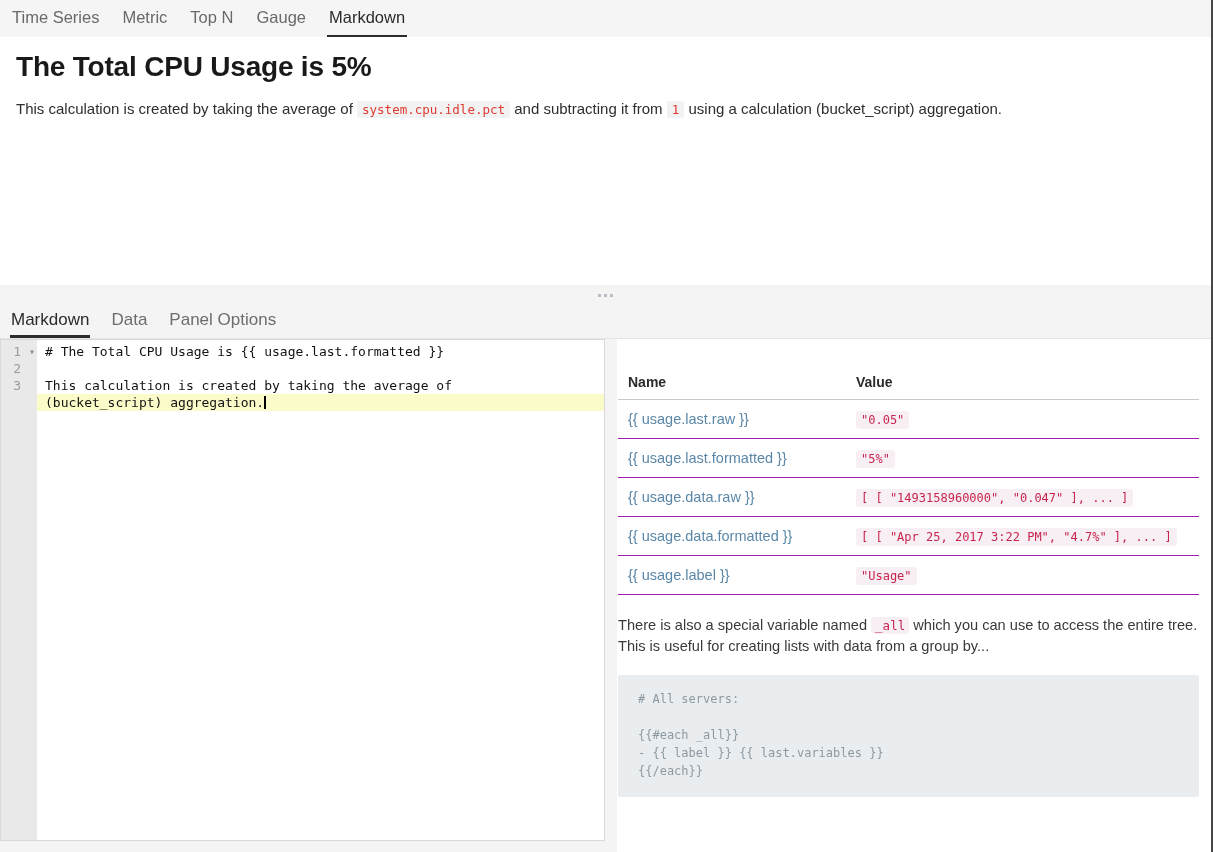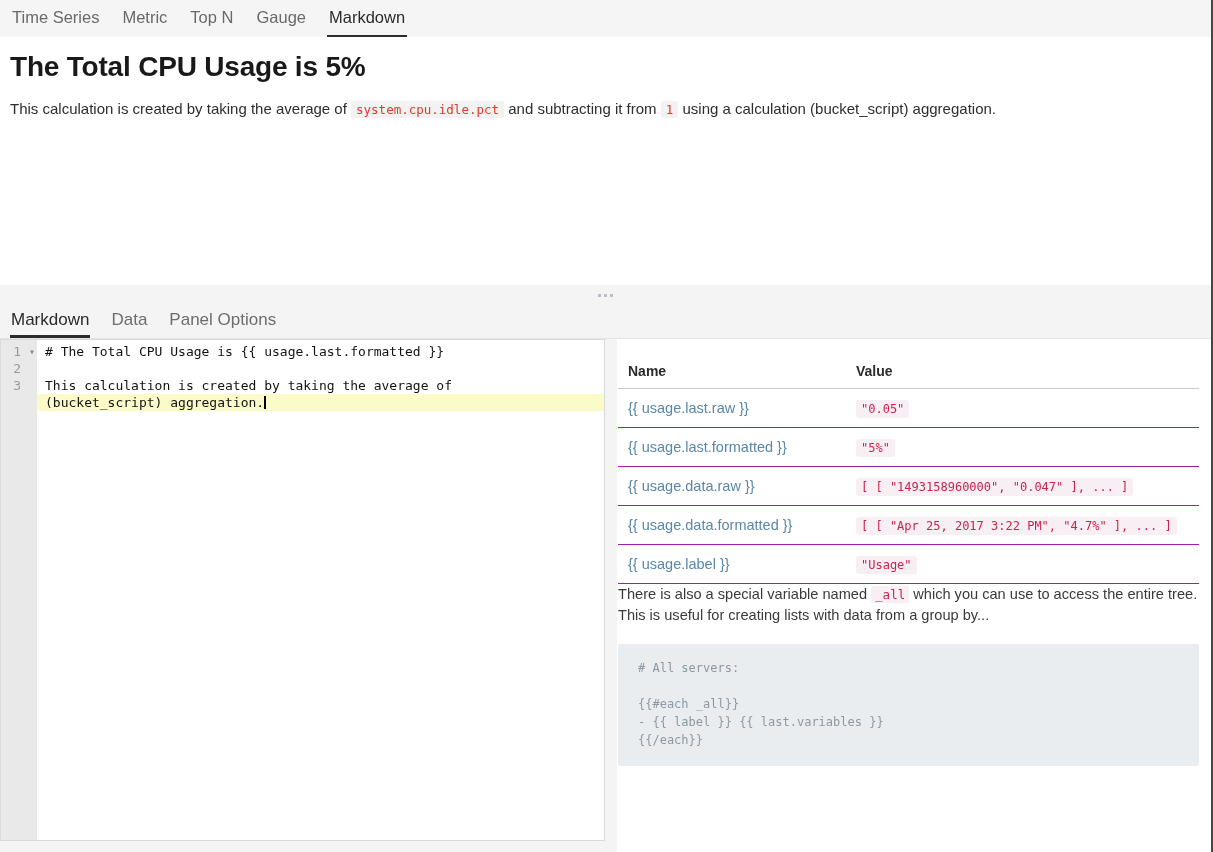--- a/index.html
+++ b/index.html
@@ -12,21 +12,21 @@
 
   
   .topnav { height:37px; background:#f5f5f5; display:flex; align-items:stretch; padding-left:10px; flex:none; }
   .topnav .tab {
     display:flex; align-items:center; margin-right:19px; padding:0 2px;
     font-size:16.5px; color:#696969; cursor:pointer; border-bottom:2px solid transparent;
   }
   .topnav .tab.active { color:#2b2b2b; border-bottom-color:#2b2b2b; }
 
   
-  .preview { height:248px; background:#fff; padding:14px 10px 0 10px; flex:none; }
+  .preview { height:248px; background:#fff; padding:14px 10px 0 16px; flex:none; }
   .preview h1 { font-size:28px; font-weight:700; color:#191919; letter-spacing:-0.2px; }
   .preview p { margin-top:17px; font-size:15px; color:#2e2e2e; }
   .chip {
     font-family:"DejaVu Sans Mono","Liberation Mono",monospace;
     font-size:12.5px; color:#dd3a30; background:#f2f2f2; padding:1px 5px; border-radius:2px;
   }
 
   
   .lower { flex:1; background:#f4f4f4; display:flex; flex-direction:column; }
   .handle-row { height:20px; display:flex; align-items:center; justify-content:center; flex:none; }
@@ -55,37 +55,37 @@
   .cline { height:17px; white-space:pre; padding-left:8px; }
   .cline.hl { background:#fbfbc9; }
   .tick { color:#5f7b8c; }
   .cursor { display:inline-block; width:2px; height:13px; background:#000; vertical-align:-2px; }
 
   
   .help { flex:1; background:#fff; margin-left:12px; padding:9px 12px 0 1px; overflow:hidden; }
   .help .intro { font-size:14.6px; line-height:21px; color:#3a3a3a; }
   a.doclink { color:#5a87a8; text-decoration:none; cursor:pointer; }
 
-  table.vars { width:100%; border-collapse:collapse; margin-top:7px; }
+  table.vars { width:100%; border-collapse:collapse; margin-top:18px; }
   table.vars th {
     text-align:left; font-size:14px; font-weight:700; color:#2b2b2b;
     padding:8px 0 9px 10px; border-bottom:1px solid #c9c9c9;
   }
   table.vars th.name-col { width:228px; }
   table.vars td { padding:10px 0 10px 10px; border-bottom:1px solid #a21caf; }
   td.name a { font-size:14.5px; }
   .valchip {
     font-family:"DejaVu Sans Mono","Liberation Mono",monospace; font-size:12px;
     color:#c7254e; background:#f7eff3; padding:2px 5px; border-radius:3px; white-space:pre;
   }
   .pinkchip {
     font-family:"DejaVu Sans Mono","Liberation Mono",monospace; font-size:12.5px;
     color:#c7254e; background:#f7eff3; padding:1px 4px; border-radius:3px;
   }
-  .special { font-size:14.6px; line-height:21px; color:#3a3a3a; }
+  .special { margin-top:20px; font-size:14.6px; line-height:21px; color:#3a3a3a; }
   .codeblock {
     margin-top:18px; background:#eaedef; color:#8d99a2; border-radius:2px;
     font-family:"DejaVu Sans Mono","Liberation Mono",monospace; font-size:12px; line-height:18px;
     padding:15px 20px 17px 20px;
   }
   .cb-line { min-height:18px; white-space:pre; }
 </style>
 </head>
 <body>
 

